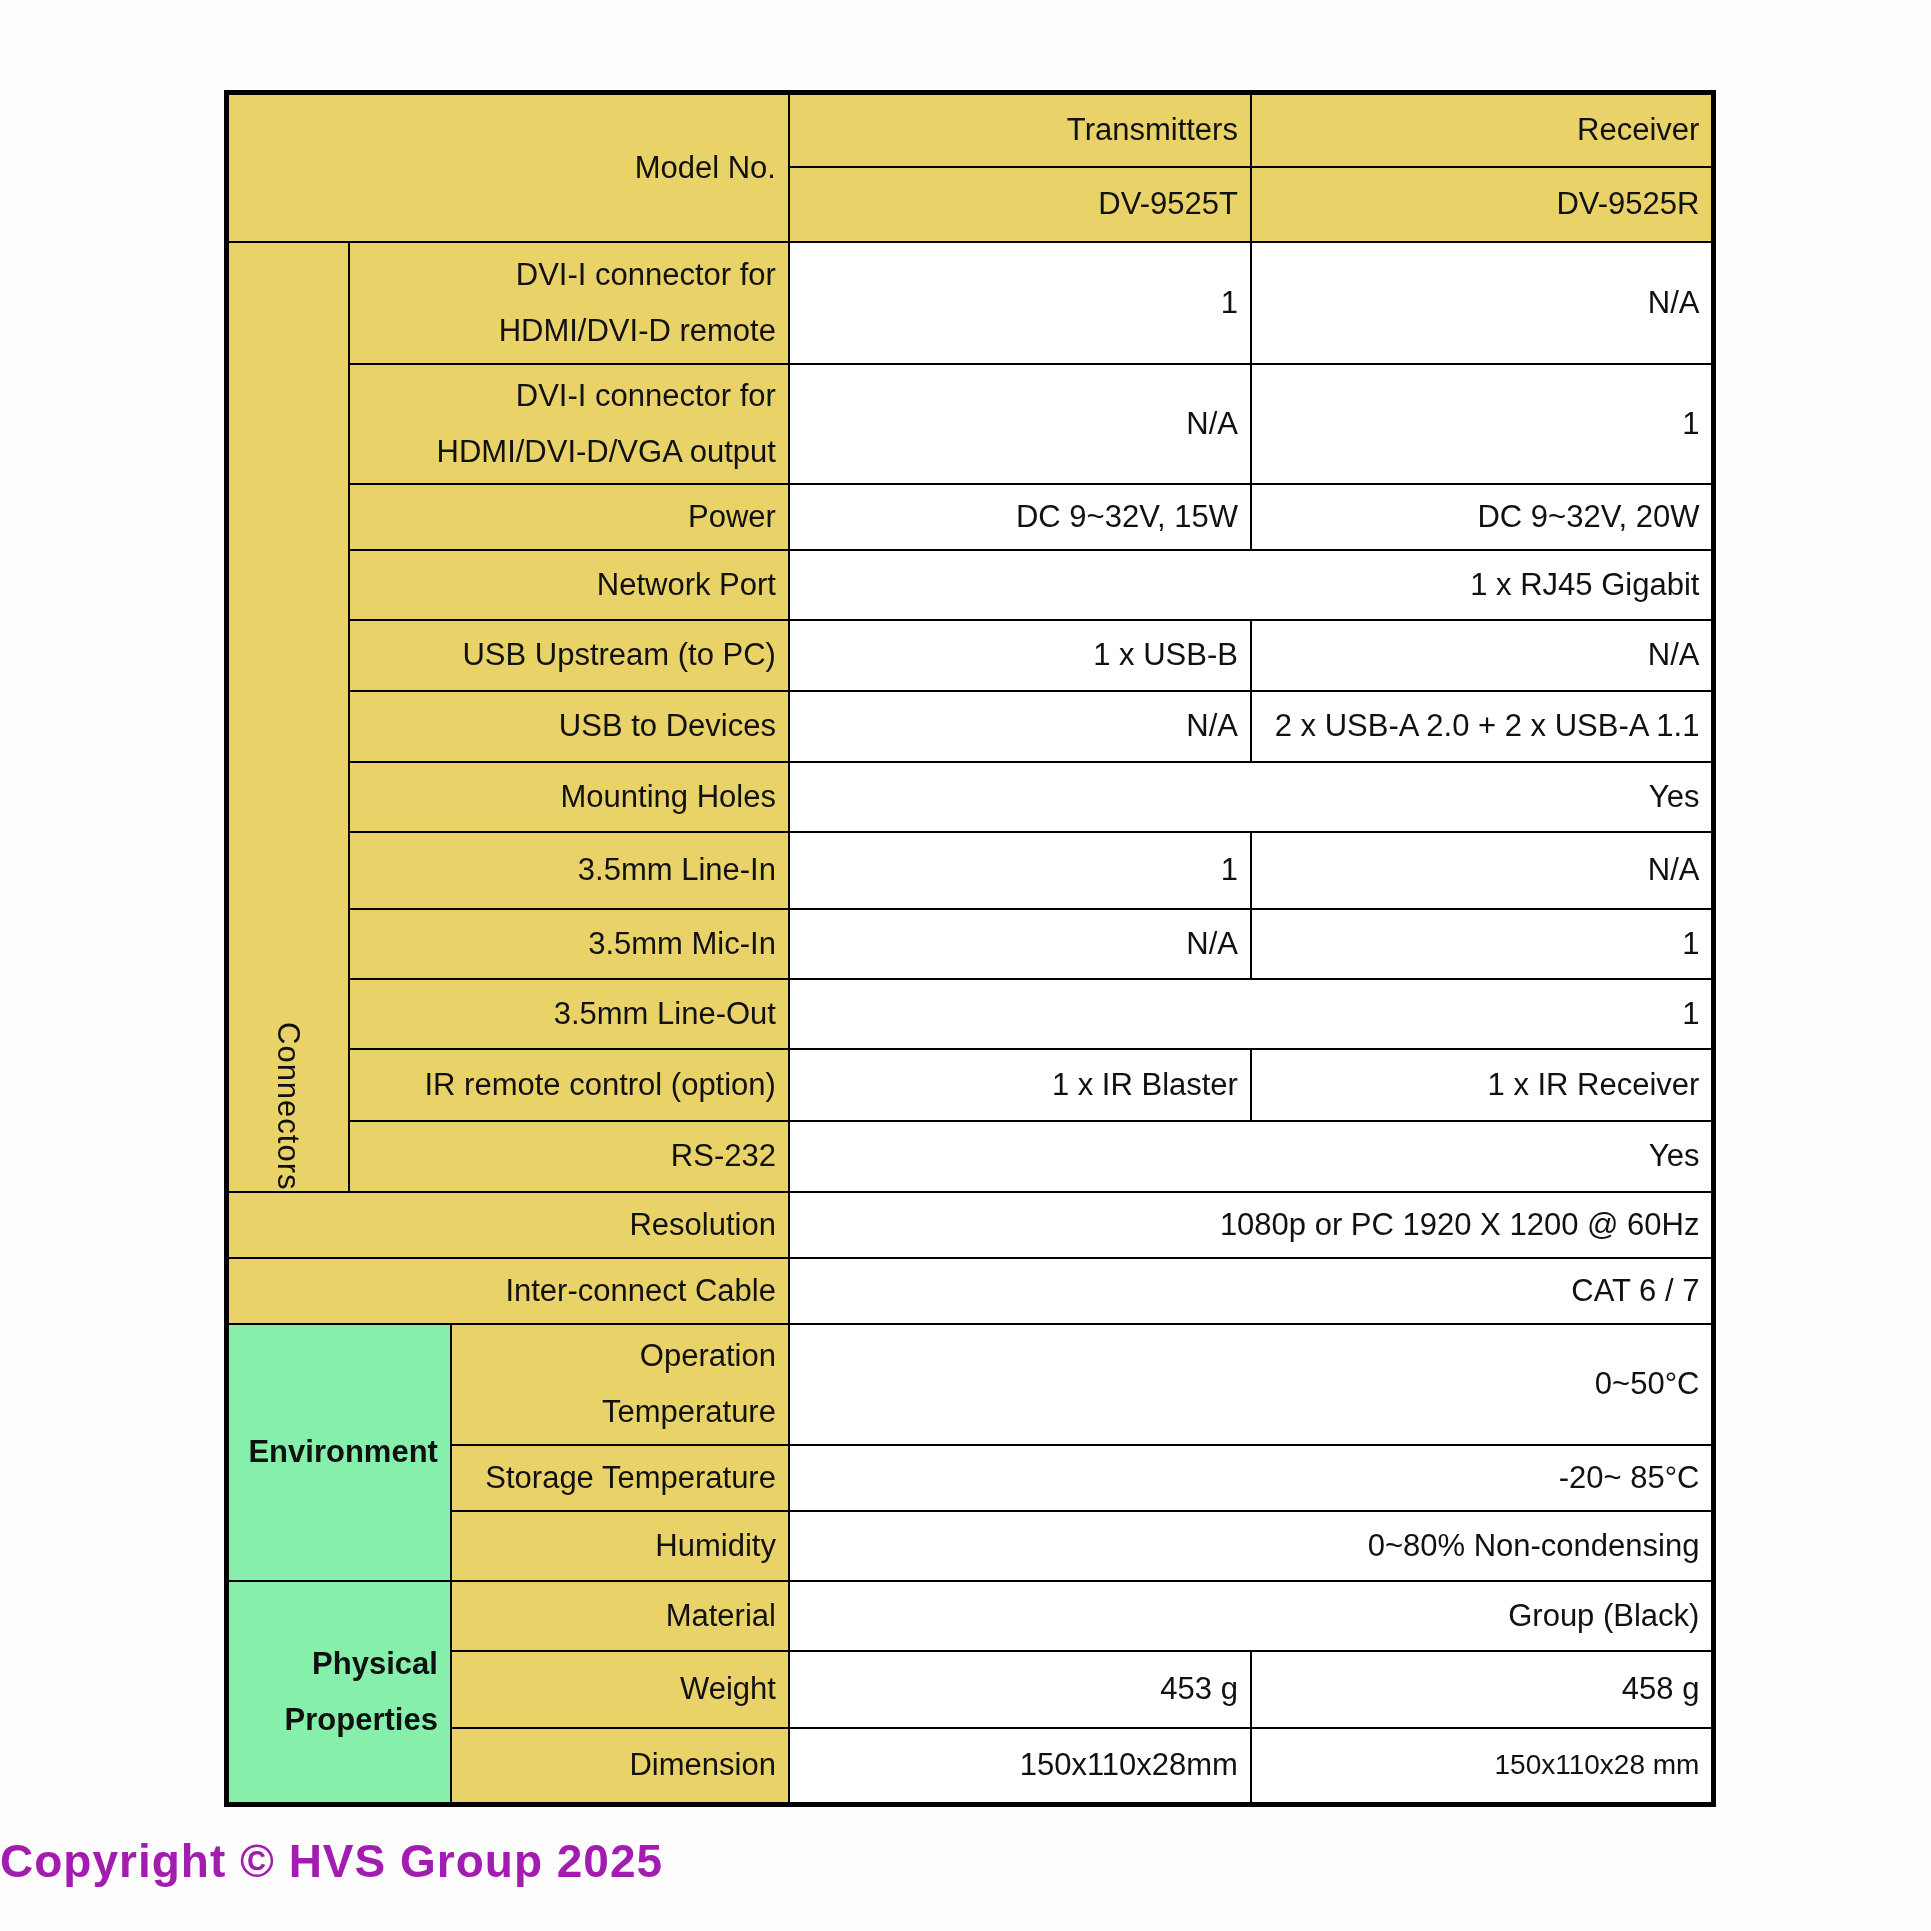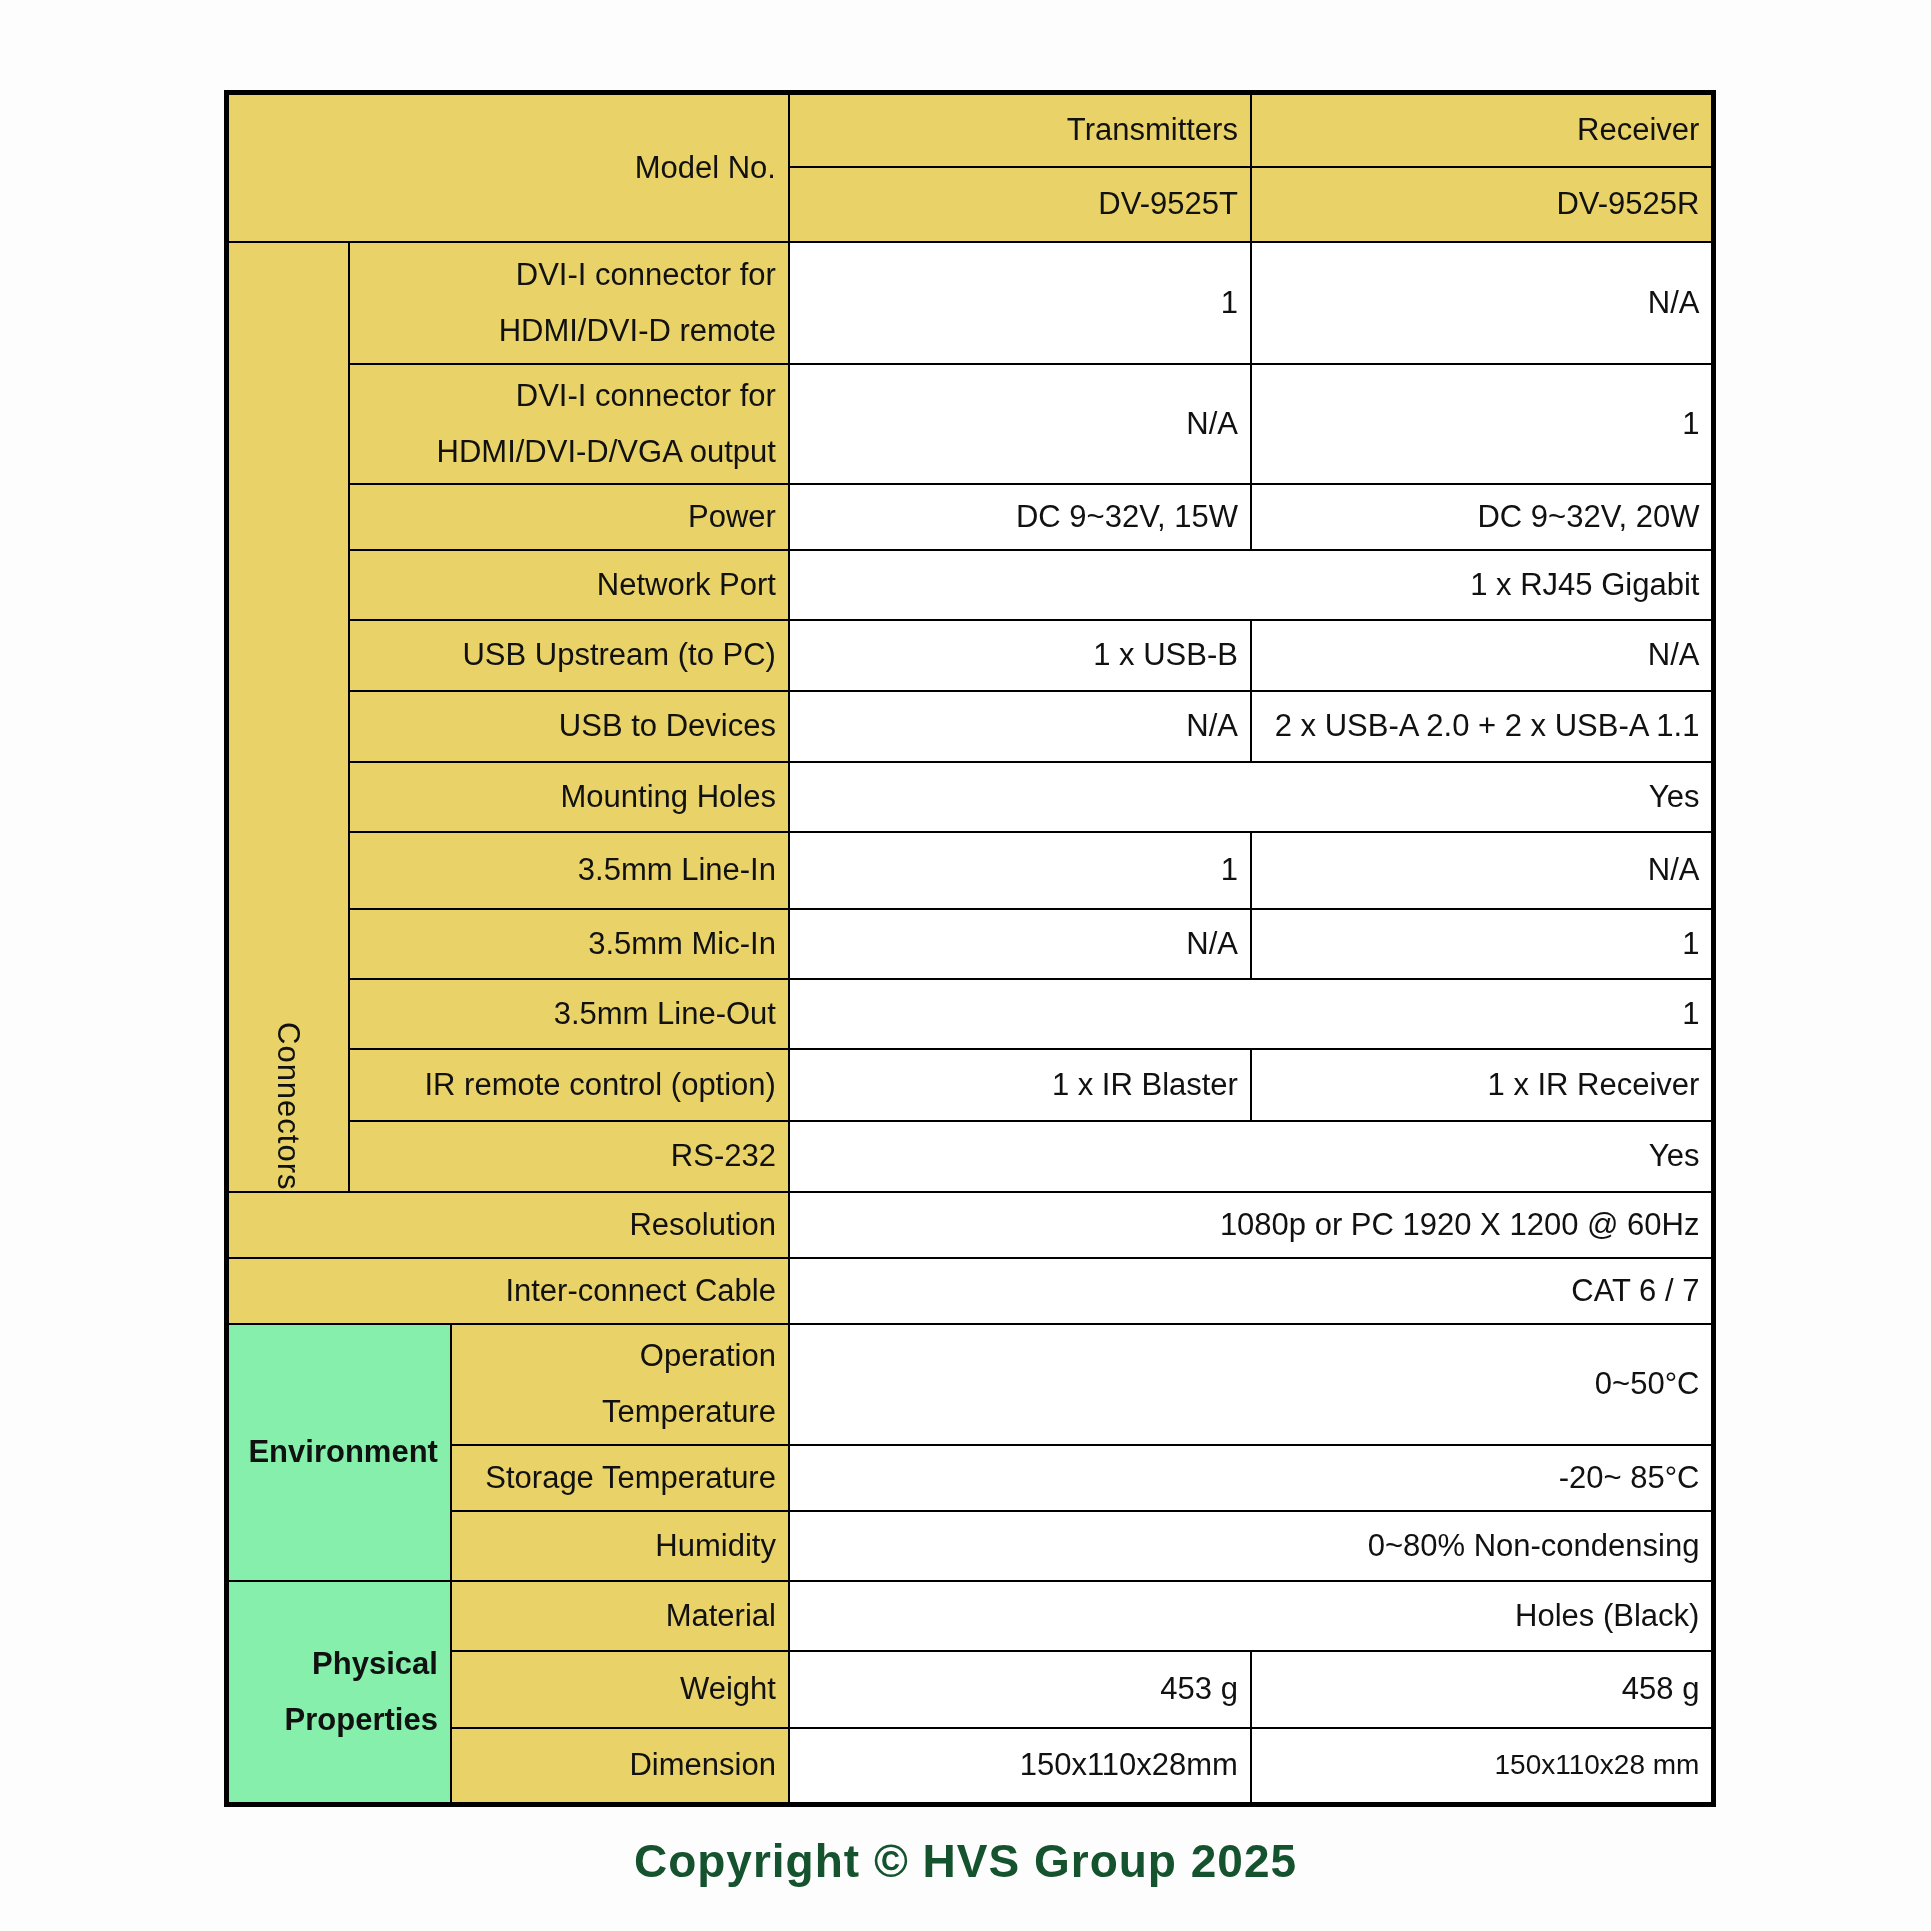--- a/index.html
+++ b/index.html
@@ -35,24 +35,23 @@
     writing-mode:vertical-rl;
     text-align:center;
     padding:11.6px 0;
     letter-spacing:1px;
   }
   .sublbl{ padding:0 19.3px; }
   .small-val{ font-size:28px; }
   .footer{
     position:absolute;
     left:0; top:1834px; width:1931px;
-    text-align:center;
     font-size:46px;
     font-weight:bold;
-    color:#14532d;
+    color:#a21caf;
     letter-spacing:1px;
   }
   
   .r-h1{height:74px}.r-h2{height:75px}
   .r-tall{height:122px}.r-tall2{height:120px}
   .r-std{height:70px}.r-std2{height:71px}.r-std3{height:66px}
   .r-short{height:72px}.r-short2{height:77px}
   .r-optemp{height:121px}
 </style>
 </head>
@@ -155,21 +154,21 @@
     <td class="val" colspan="2">-20~ 85°C</td>
   </tr>
   <tr class="r-std">
     <td class="lbl sublbl">Humidity</td>
     <td class="val" colspan="2">0~80% Non-condensing</td>
   </tr>
 
   <tr class="r-std">
     <td class="group" colspan="2" rowspan="3">Physical Properties</td>
     <td class="lbl sublbl">Material</td>
-    <td class="val" colspan="2">Holes (Black)</td>
+    <td class="val" colspan="2">Group (Black)</td>
   </tr>
   <tr class="r-short2">
     <td class="lbl sublbl">Weight</td>
     <td class="val">453 g</td>
     <td class="val">458 g</td>
   </tr>
   <tr class="r-short2">
     <td class="lbl sublbl">Dimension</td>
     <td class="val">150x110x28mm</td>
     <td class="val small-val">150x110x28 mm</td>

